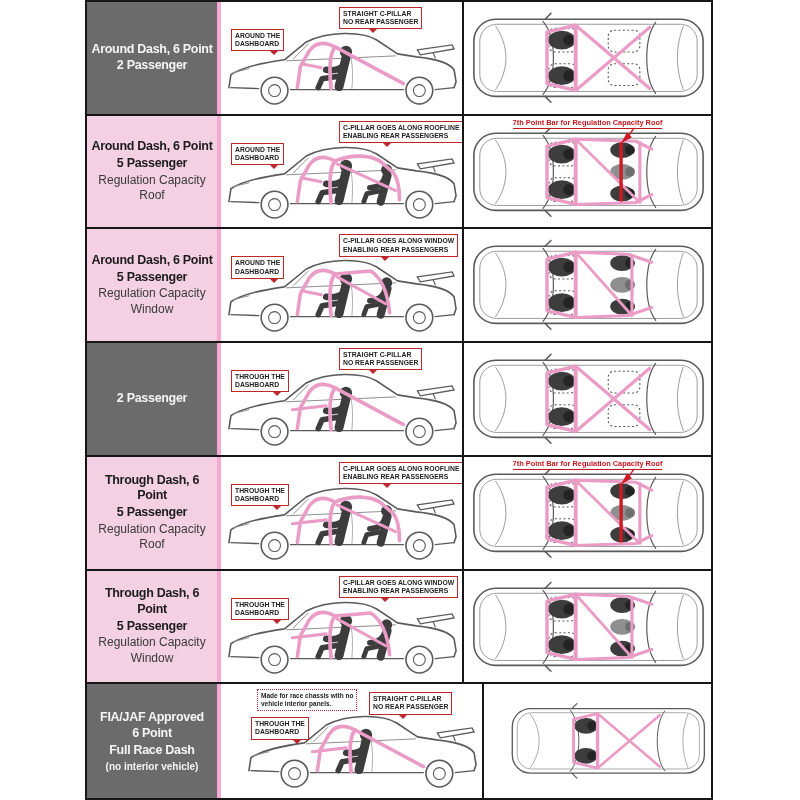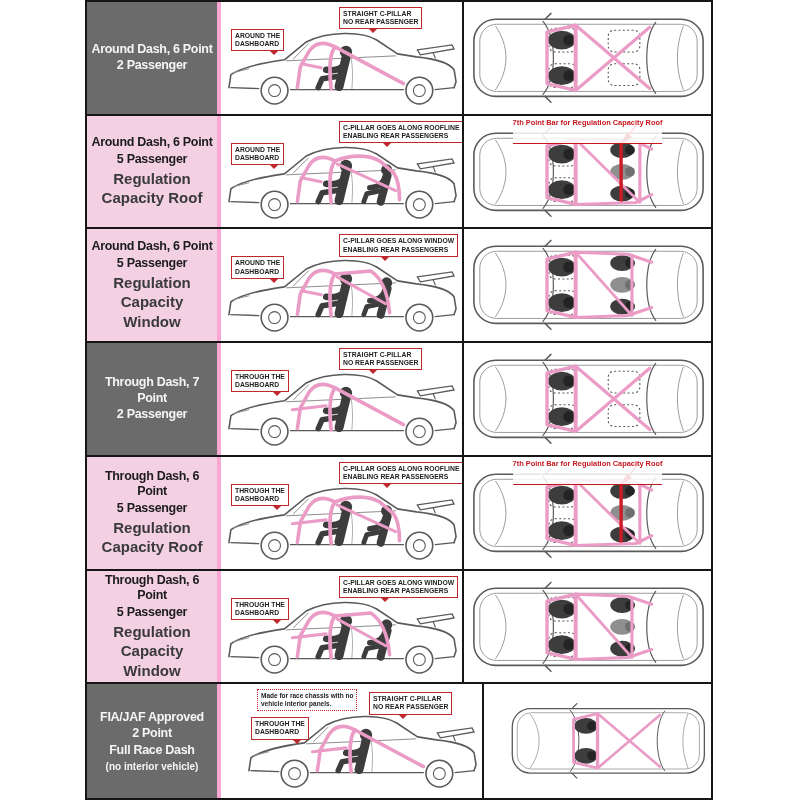--- a/index.html
+++ b/index.html
@@ -12,21 +12,21 @@
   }
   .row { display:grid; grid-template-columns:134px 243px 1fr; border-bottom:2px solid #161616; min-height:0; }
   .row:last-child { border-bottom:none;gap:20px; }
   .label-cell {
     border-right:4px solid #f9a8d4; display:flex; flex-direction:column;
     align-items:center; justify-content:center; text-align:center; padding:2px 3px; gap:1px;
   }
   .label-cell.gray { background:#6b6b6b; color:#f5f5f5; }
   .label-cell.pink { background:#f3d0e2; color:#1c1c1c; }
   .t1 { font-size:12.5px; font-weight:bold; letter-spacing:-0.3px; line-height:1.25; }
-  .t2 { font-size:15px; font-weight:bold; line-height:1.3; }
+  .t2 { font-size:12px; font-weight:normal; line-height:1.3; }
   .label-cell.pink .t2 { color:#3a3a3a; }
   .t3 { font-size:10px; font-weight:bold; line-height:1.3; }
   .cell { position:relative; background:#fff; min-width:0; overflow:hidden; }
   .side-cell { border-right:2px solid #161616; }
   .svg-wrap, .svg-wrap svg { position:absolute; inset:0; width:100%; height:100%; display:block; }
   .callout {
     position:absolute; background:#fff; border:1.5px solid #c0272d; color:#222;
     font-size:6.8px; font-weight:bold; line-height:1.2; padding:2px 3px;
     display:flex; flex-direction:column; white-space:nowrap; z-index:3;
   }
@@ -39,21 +39,21 @@
   .callout.cpillar::after {
     content:""; position:absolute; top:100%; left:34%;
     border:5px solid transparent; border-top-color:#c0272d;
   }
   .callout.race-note { left:16px; top:5px; border:1.3px dotted #c0272d; font-weight:600; font-size:6.5px; }
   .row:nth-child(7) .callout.dash { top:33px; }
   .row:nth-child(7) .callout.cpillar { left:128px; top:8px; }
   .top-note {
     position:absolute; top:2px; left:50%; transform:translateX(-50%);
     color:#c5171e; font-size:7.4px; font-weight:bold; white-space:nowrap;
-    border-bottom:1.5px solid #c5171e; padding-bottom:16px; background:rgba(255,255,255,.85); z-index:3;
+    border-bottom:1.5px solid #c5171e; padding-bottom:1px; background:rgba(255,255,255,.85); z-index:3;
   }
 </style>
 </head>
 <body>
 
 <div class="canvas">
   <div class="cage-table">
 
     <div class="row">
       <div class="label-cell gray">
@@ -277,21 +277,20 @@
             <line x1="170" y1="25" x2="170" y2="87" stroke="#eb9cc6" stroke-width="3.2"></line>
             <path d="M113,23 L170,87" fill="none" stroke="#eb9cc6" stroke-width="2.8" stroke-linecap="round" stroke-linejoin="round"></path>
             </svg>
           </div>
 
       </div>
     </div>
 
     <div class="row">
       <div class="label-cell gray">
-        <div class="t1">Through Dash, 7 Point</div>
         <div class="t1">2 Passenger</div>
 
       </div>
       <div class="cell side-cell">
         <div class="svg-wrap">
             <svg viewBox="0 0 243 112" preserveAspectRatio="xMidYMid meet" xmlns="http://www.w3.org/2000/svg">
     <path d="M8,86 L10,73 C22,65 42,61 64,58 L86,40 C108,29 142,29 157,38 L178,52 L197,55 C217,57 230,61 235,68 L237,80 L235,86" fill="none" stroke="#5a5a5a" stroke-width="1.6" stroke-linecap="round" stroke-linejoin="round"></path>
     <path d="M10,86 L38,87 M70,88 L184,88 M216,88 L235,86" fill="none" stroke="#5a5a5a" stroke-width="1.4" stroke-linecap="round" stroke-linejoin="round"></path>
     <path d="M198,48 L233,43 L235,47 L201,53 Z" fill="#fff" stroke="#5a5a5a" stroke-width="1.3"></path>
     <path d="M214,51 L216,56" fill="none" stroke="#5a5a5a" stroke-width="1.2" stroke-linecap="round" stroke-linejoin="round"></path>
@@ -505,21 +504,21 @@
             <path d="M113,23 L170,87" fill="none" stroke="#eb9cc6" stroke-width="2.8" stroke-linecap="round" stroke-linejoin="round"></path>
             </svg>
           </div>
 
       </div>
     </div>
 
     <div class="row">
       <div class="label-cell gray">
         <div class="t1">FIA/JAF Approved</div>
-        <div class="t1">2 Point</div>
+        <div class="t1">6 Point</div>
         <div class="t1 auto-hide">Full Race Dash</div>
 
         <div class="t3 auto-hide">(no interior vehicle)</div>
       </div>
       <div class="cell side-cell">
         <div class="svg-wrap">
             <svg viewBox="0 0 243 112" preserveAspectRatio="xMidYMid meet" xmlns="http://www.w3.org/2000/svg">
     <path d="M8,86 L10,73 C22,65 42,61 64,58 L86,40 C108,29 142,29 157,38 L178,52 L197,55 C217,57 230,61 235,68 L237,80 L235,86" fill="none" stroke="#5a5a5a" stroke-width="1.6" stroke-linecap="round" stroke-linejoin="round"></path>
     <path d="M10,86 L38,87 M70,88 L184,88 M216,88 L235,86" fill="none" stroke="#5a5a5a" stroke-width="1.4" stroke-linecap="round" stroke-linejoin="round"></path>
     <path d="M198,48 L233,43 L235,47 L201,53 Z" fill="#fff" stroke="#5a5a5a" stroke-width="1.3"></path>

